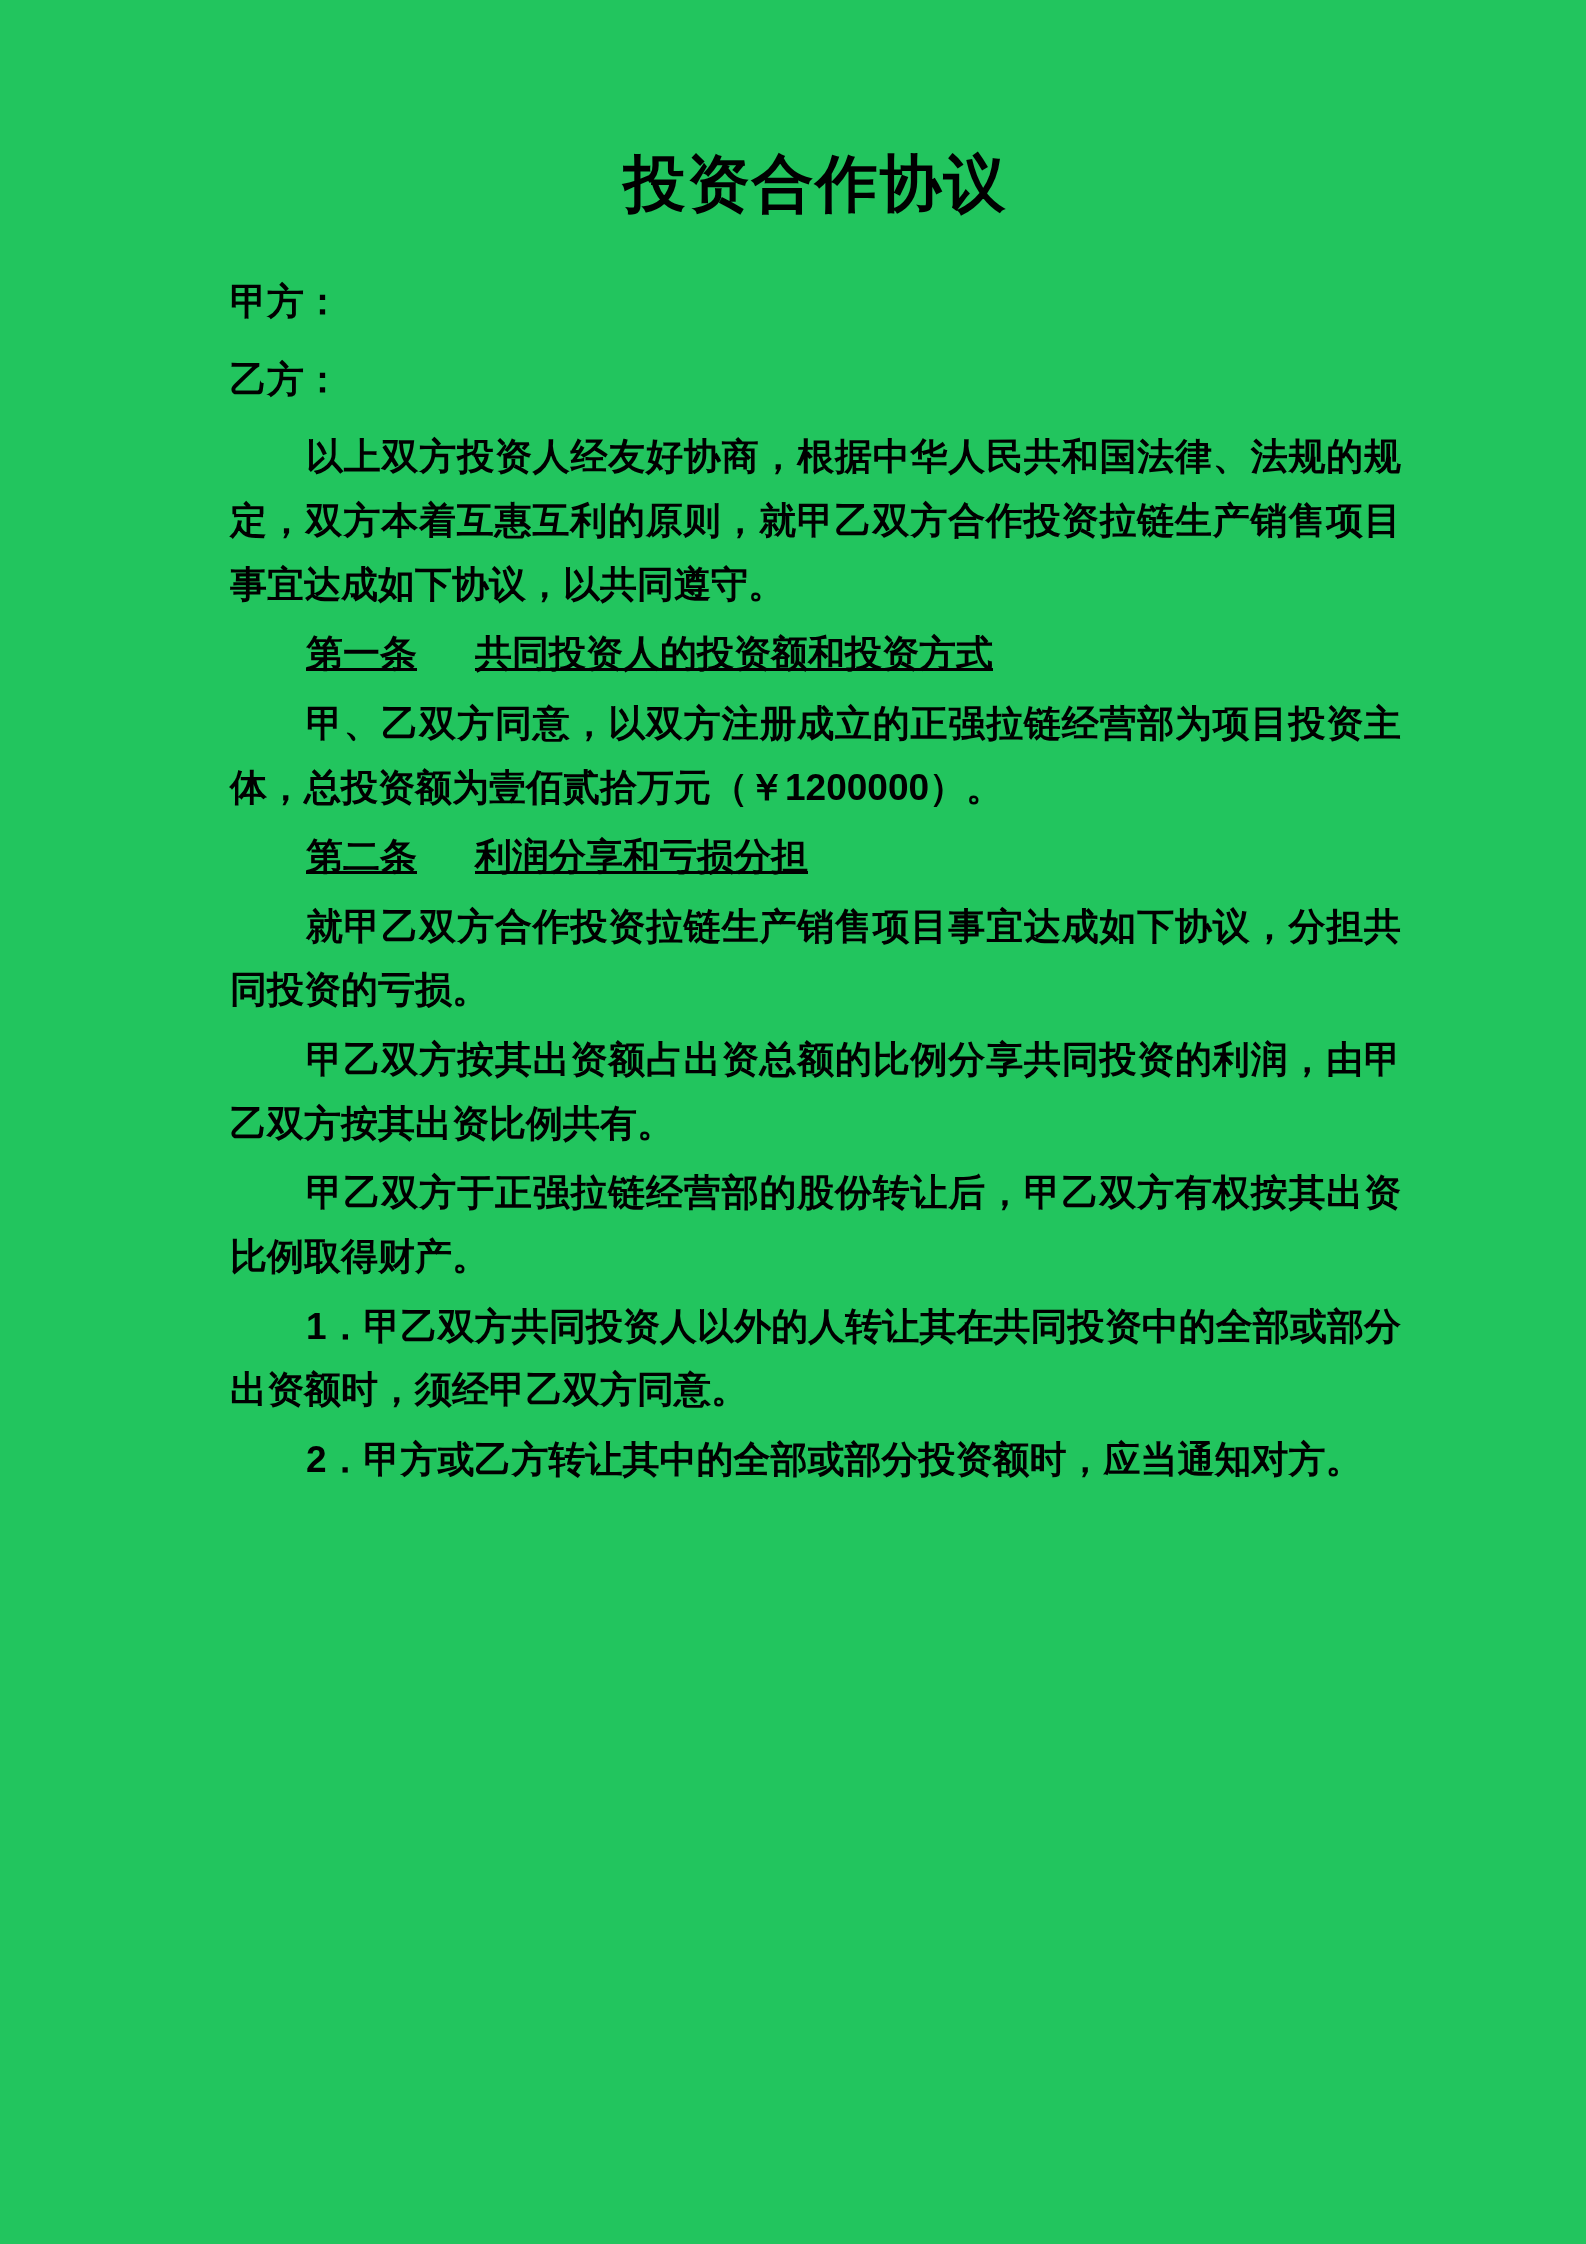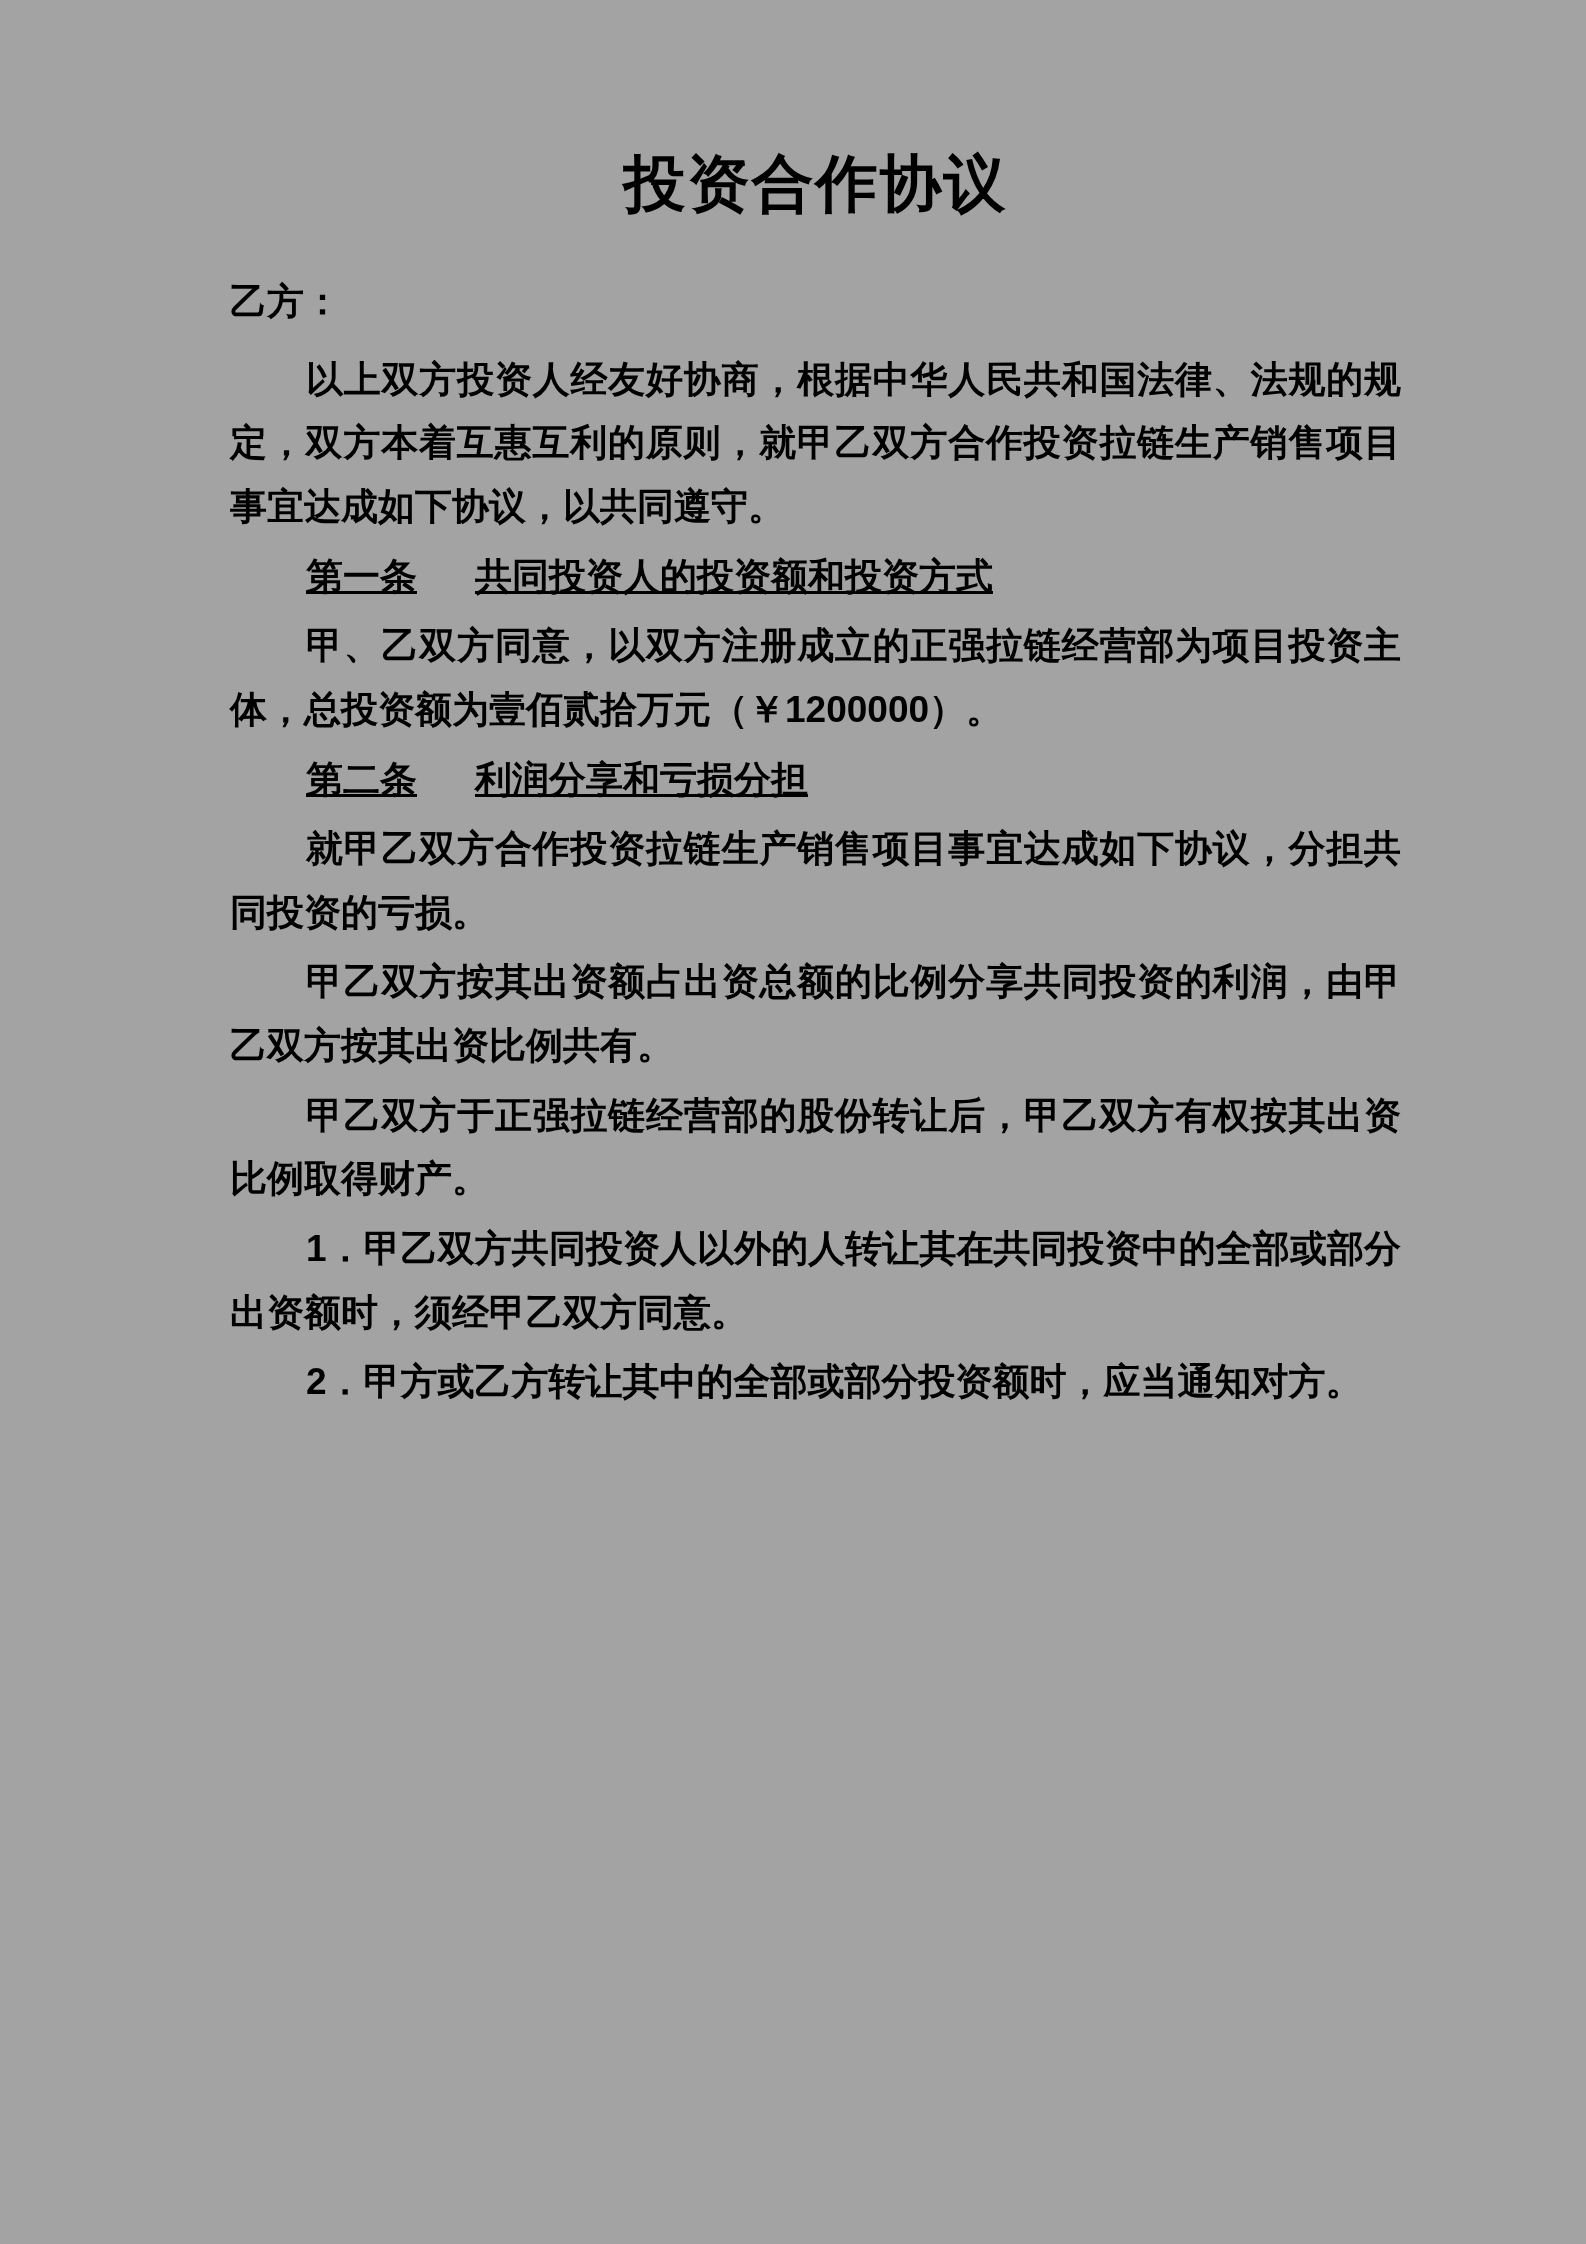--- a/index.html
+++ b/index.html
@@ -13,21 +13,21 @@
     font-family: "Liberation Sans", "DejaVu Sans", sans-serif;
     color: #000000;
     -webkit-font-smoothing: antialiased;
   }
   .page {
     position: relative;
     width: 1586px;
     height: 2244px;
     box-sizing: border-box;
     padding: 150px 185px 0 230px;
-    background: #a3a3a3;
+    background: #22c55e;
   }
   .doc-title {
     text-align: center;
     font-size: 62px;
     font-weight: bold;
     letter-spacing: 2px;
     margin: 0 0 52px 0;
     line-height: 1.1;
   }
   .para {
@@ -62,20 +62,21 @@
     text-indent: 0;
   }
 </style>
 </head>
 <body>
 
 <div class="page">
 
   <h1 class="doc-title">投资合作协议</h1>
 
+  <p class="party">甲方：</p>
   <p class="party">乙方：</p>
 
   <p class="para indent">以上双方投资人经友好协商，根据中华人民共和国法律、法规的规定，双方本着互惠互利的原则，就甲乙双方合作投资拉链生产销售项目事宜达成如下协议，以共同遵守。</p>
 
   <p class="clause-head">
     <span>第一条</span><span class="gap"></span><span>共同投资人的投资额和投资方式</span>
   </p>
   <p class="para indent">甲、乙双方同意，以双方注册成立的正强拉链经营部为项目投资主体，总投资额为壹佰贰拾万元（￥1200000）。</p>
 
   <p class="clause-head">

